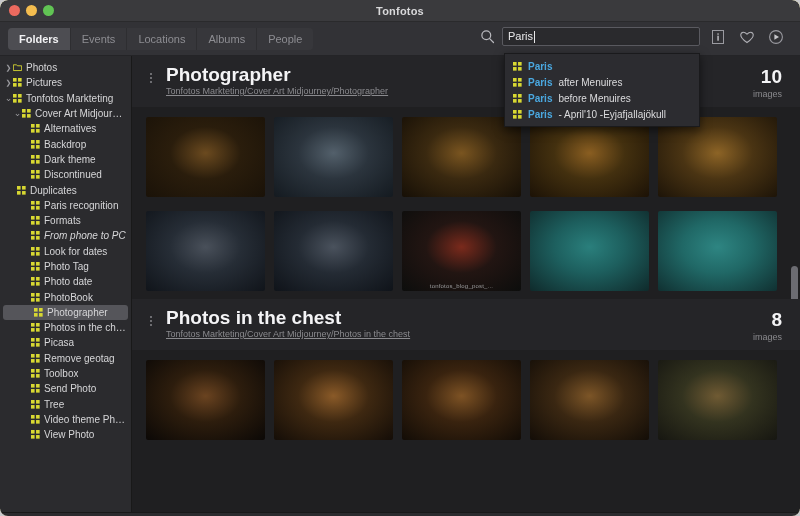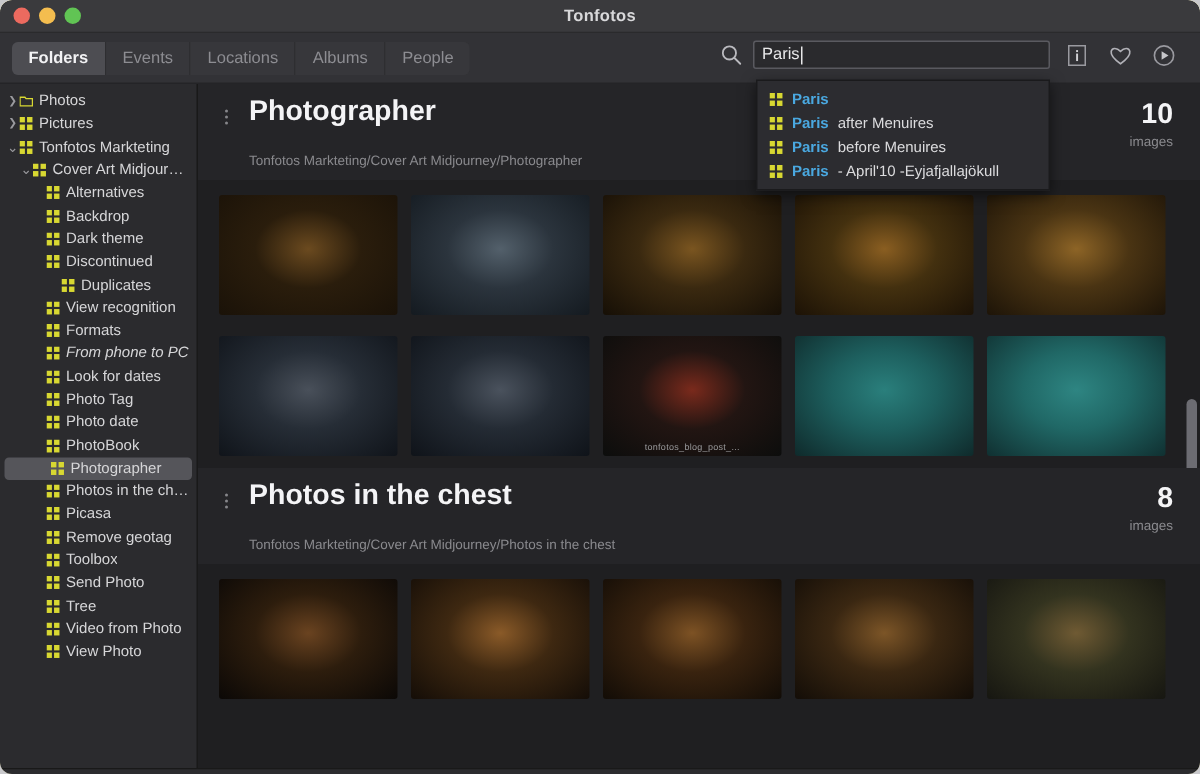--- a/index.html
+++ b/index.html
@@ -85,21 +85,21 @@
     background:#252528;padding:9px 14px 8px 14px;display:flex;align-items:flex-start;
     position:relative;
   }
   .dots{
     width:10px;padding-top:8px;display:flex;flex-direction:column;gap:2px;align-items:center;
     cursor:default;
   }
   .dots i{width:2px;height:2px;background:#86868a;border-radius:50%;display:block;}
   .head-text{margin-left:10px;flex:1;}
   .sec-title{font-size:19px;font-weight:bold;color:#f4f4f6;line-height:1.1;}
-  .sec-path{font-size:9px;color:#8a8a8e;margin-top:16px;}
+  .sec-path{font-size:9px;color:#8a8a8e;margin-top:0;text-decoration:underline;}
   .count-wrap{text-align:right;padding-top:2px;padding-right:4px;}
   .count-num{font-size:19px;font-weight:bold;color:#f4f4f6;line-height:1;}
   .count-lbl{font-size:9px;color:#8a8a8e;margin-top:3px;}
   .grid{display:flex;gap:9px;padding:10px 14px 4px 14px;}
   .thumb{
     width:119px;height:80px;border-radius:2px;position:relative;overflow:hidden;
     background:#151517;cursor:default;
   }
   .thumb .cap{
     position:absolute;left:0;right:0;bottom:2px;text-align:center;
@@ -301,39 +301,39 @@
         <div class="node" style="padding-left: 22px;">
           <span class="twisty"></span>
           <span class="nico"><svg viewBox="0 0 10 10" width="9" height="9">
     <rect x="0" y="0" width="4" height="4" fill="#d8d832"></rect>
     <rect x="5.6" y="0" width="4" height="4" fill="#d8d832"></rect>
     <rect x="0" y="5.6" width="4" height="4" fill="#d8d832"></rect>
     <rect x="5.6" y="5.6" width="4" height="4" fill="#d8d832"></rect>
   </svg></span>
           <span class="nlabel">Discontinued</span>
         </div>
-        <div class="node" style="padding-left: 8px; margin-left: 24px;">
+        <div class="node" style="padding-left: 8px;">
           <span class="twisty"></span>
           <span class="nico"><svg viewBox="0 0 10 10" width="9" height="9">
     <rect x="0" y="0" width="4" height="4" fill="#d8d832"></rect>
     <rect x="5.6" y="0" width="4" height="4" fill="#d8d832"></rect>
     <rect x="0" y="5.6" width="4" height="4" fill="#d8d832"></rect>
     <rect x="5.6" y="5.6" width="4" height="4" fill="#d8d832"></rect>
   </svg></span>
           <span class="nlabel">Duplicates</span>
         </div>
         <div class="node" style="padding-left: 22px;">
           <span class="twisty"></span>
           <span class="nico"><svg viewBox="0 0 10 10" width="9" height="9">
     <rect x="0" y="0" width="4" height="4" fill="#d8d832"></rect>
     <rect x="5.6" y="0" width="4" height="4" fill="#d8d832"></rect>
     <rect x="0" y="5.6" width="4" height="4" fill="#d8d832"></rect>
     <rect x="5.6" y="5.6" width="4" height="4" fill="#d8d832"></rect>
   </svg></span>
-          <span class="nlabel">View recognition</span>
+          <span class="nlabel">Paris recognition</span>
         </div>
         <div class="node" style="padding-left: 22px;">
           <span class="twisty"></span>
           <span class="nico"><svg viewBox="0 0 10 10" width="9" height="9">
     <rect x="0" y="0" width="4" height="4" fill="#d8d832"></rect>
     <rect x="5.6" y="0" width="4" height="4" fill="#d8d832"></rect>
     <rect x="0" y="5.6" width="4" height="4" fill="#d8d832"></rect>
     <rect x="5.6" y="5.6" width="4" height="4" fill="#d8d832"></rect>
   </svg></span>
           <span class="nlabel">Formats</span>
@@ -459,21 +459,21 @@
           <span class="nlabel">Tree</span>
         </div>
         <div class="node" style="padding-left: 22px;">
           <span class="twisty"></span>
           <span class="nico"><svg viewBox="0 0 10 10" width="9" height="9">
     <rect x="0" y="0" width="4" height="4" fill="#d8d832"></rect>
     <rect x="5.6" y="0" width="4" height="4" fill="#d8d832"></rect>
     <rect x="0" y="5.6" width="4" height="4" fill="#d8d832"></rect>
     <rect x="5.6" y="5.6" width="4" height="4" fill="#d8d832"></rect>
   </svg></span>
-          <span class="nlabel">Video from Photo</span>
+          <span class="nlabel">Video theme Photo</span>
         </div>
         <div class="node" style="padding-left: 22px;">
           <span class="twisty"></span>
           <span class="nico"><svg viewBox="0 0 10 10" width="9" height="9">
     <rect x="0" y="0" width="4" height="4" fill="#d8d832"></rect>
     <rect x="5.6" y="0" width="4" height="4" fill="#d8d832"></rect>
     <rect x="0" y="5.6" width="4" height="4" fill="#d8d832"></rect>
     <rect x="5.6" y="5.6" width="4" height="4" fill="#d8d832"></rect>
   </svg></span>
           <span class="nlabel">View Photo</span>

